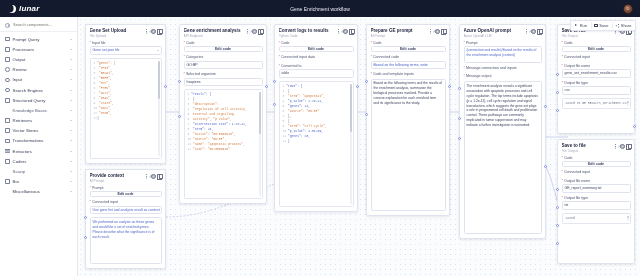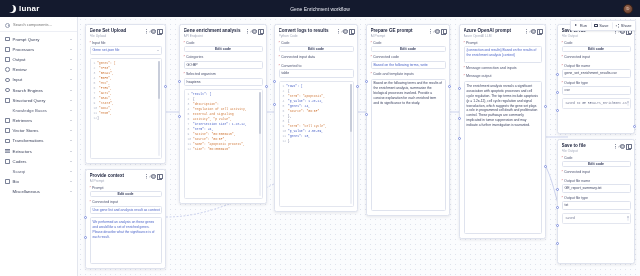--- a/index.html
+++ b/index.html
@@ -10,21 +10,21 @@
     font-size:4.2px; color:#2c3244; background:#ffffff;
   }
   .app { width:640px; height:276px; display:flex; flex-direction:column; }
 
   
   .topbar {
     height:17px; background:#141a2e; color:#fff;
     display:flex; align-items:center; padding:0 8px; flex:none;
     position:relative;
   }
-  .brand { display:flex; align-items:center; gap:3px; }
+  .brand { display:flex; align-items:center; gap:3px;font-style:italic; }
   .moon { width:8px; height:8px; position:relative; }
   .moon::before{
     content:""; position:absolute; inset:0; border-radius:50%;
     box-shadow: inset -2.4px -0.6px 0 0 #ffffff;
   }
   .brand-text { font-size:8px; font-weight:bold; letter-spacing:.2px; color:#fff; }
   .title {
     position:absolute; left:0; right:0; text-align:center;
     font-size:5px; color:#e8eaf2; pointer-events:none;
   }

